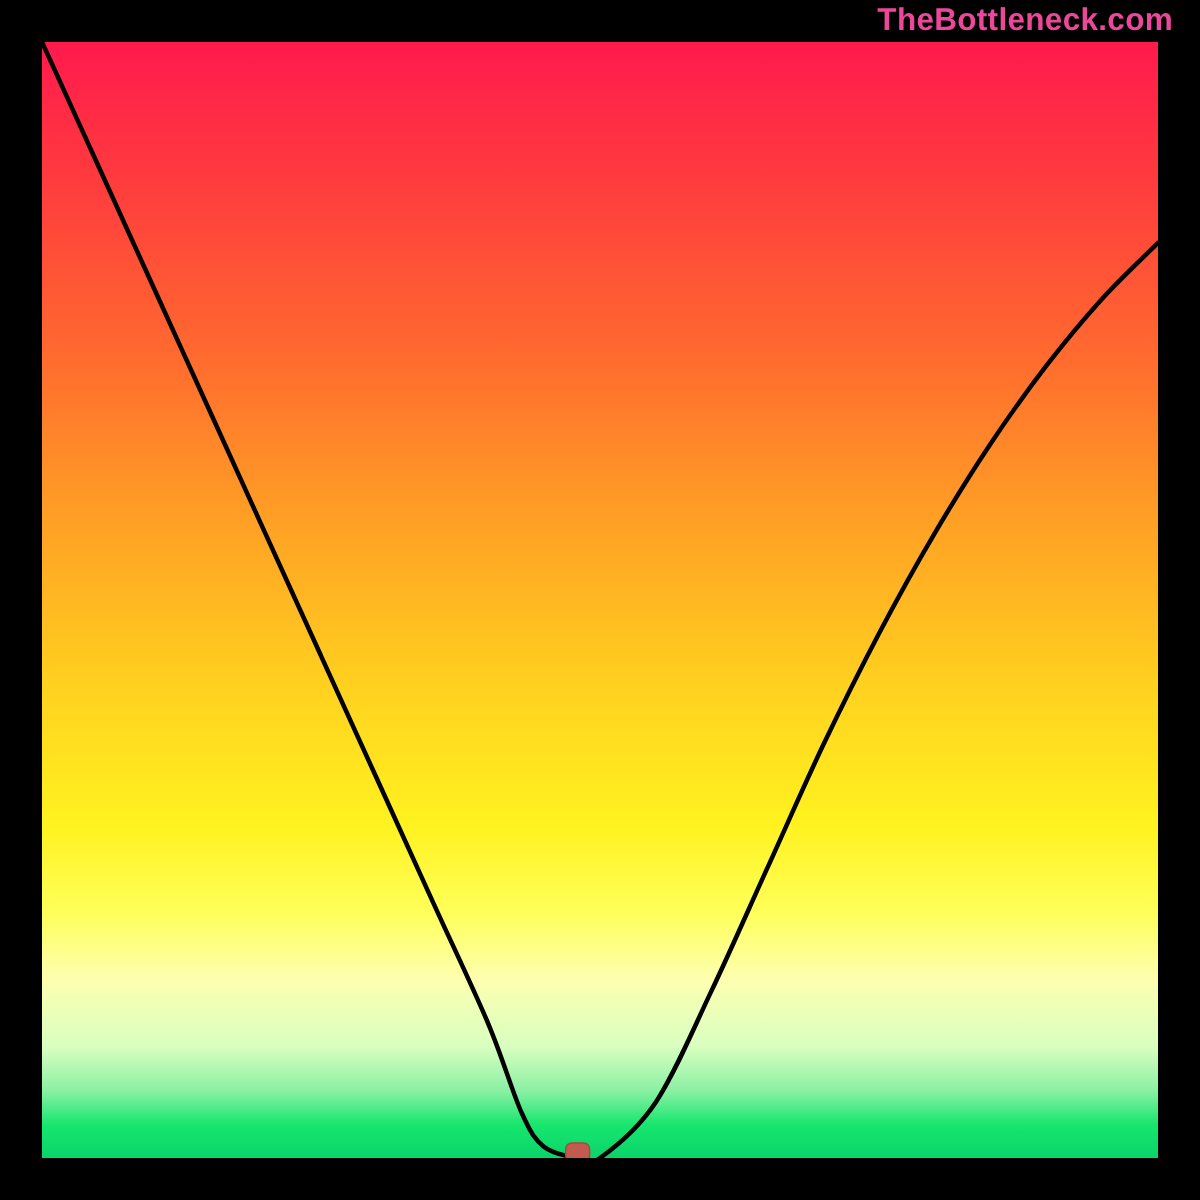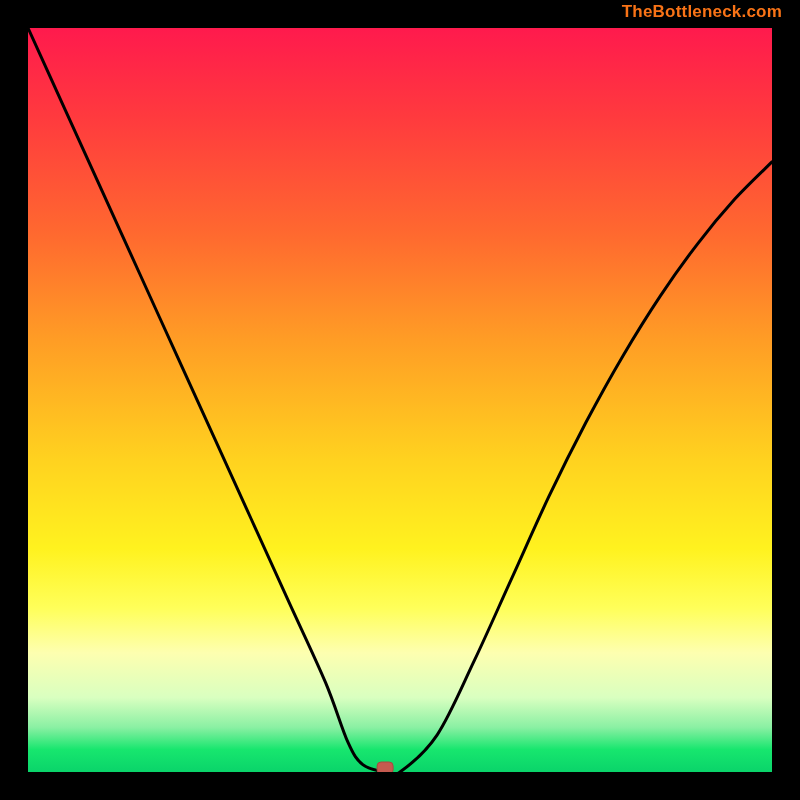--- a/index.html
+++ b/index.html
@@ -14,22 +14,22 @@
   .frame {
     position: relative;
     width: 800px;
     height: 800px;
     background: #000;
   }
   .watermark {
     position: absolute;
     top: 2px;
     right: 18px;
-    color: #f97316;
-    font-size: 17px;
+    color: #ec4899;
+    font-size: 21px;
     font-weight: 600;
     letter-spacing: 0.2px;
     z-index: 10;
   }
   .plot {
     position: absolute;
     left: 28px;
     top: 28px;
     width: 744px;
     height: 744px;

